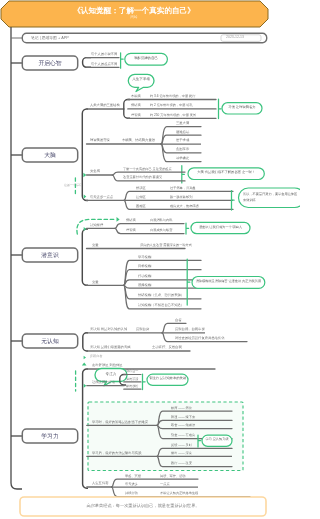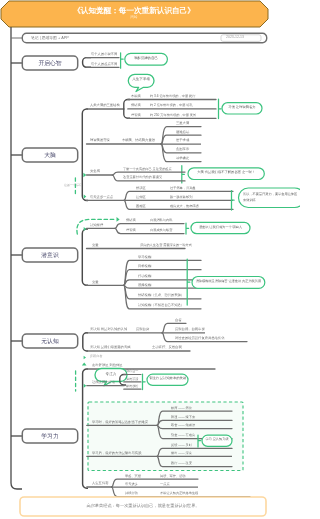--- a/index.html
+++ b/index.html
@@ -112,21 +112,21 @@
   <path d="M75.4,178 V195" fill="none" stroke="#3cc37f" stroke-width="1.3" stroke-dasharray="3.2 3.0" stroke-linecap="round"></path>
   <path d="M83.7,194.572 L86.3,196.6 L83.7,198.628 Z" fill="#3cc37f"></path>
   <path d="M77.3,234 C75.5,224 80,219.4 90,219.4 H116" fill="none" stroke="#3cc37f" stroke-width="1.35" stroke-dasharray="3.4 2.8" stroke-linecap="round"></path>
   <path d="M116.5,216.982 L119.6,219.4 L116.5,221.818 Z" fill="#3cc37f"></path>
   <path d="M83.7,226.972 L86.3,229 L83.7,231.028 Z" fill="#3cc37f"></path>
   <path d="M83.6,355.628 L86.0,357.5 L83.6,359.372 Z" fill="#3cc37f"></path>
   <path d="M81.86,365.5 L84.2,362.5 L86.54,365.5 Z" fill="#3cc37f"></path>
   <path d="M75.6,371 V391" fill="none" stroke="#3cc37f" stroke-width="1.3" stroke-dasharray="3.2 3.0" stroke-linecap="round"></path>
   <path d="M83.7,383.67199999999997 L86.3,385.7 L83.7,387.728 Z" fill="#3cc37f"></path>
 </svg>
-<div class="t" style="left:0px;top:6.6px;font-size:7.6px;color:#ffffff;width:268px;text-align:center;font-weight:bold;">《认知觉醒：每一次重新认识自己》</div>
+<div class="t" style="left:0px;top:6.6px;font-size:7.6px;color:#ffffff;width:268px;text-align:center;font-weight:bold;">《认知觉醒：了解一个真实的自己》</div>
 <div class="t" style="left:0px;top:16.2px;font-size:3.7px;color:#ffffff;width:268px;text-align:center;opacity:0.72;">周岭</div>
 <div class="t" style="left:31px;top:36px;font-size:3.8px;color:#7a7a7a;">笔记 | 思维导图 + APP</div>
 <div class="t" style="left:226px;top:36.3px;font-size:3.5px;color:#9e9e9e;">2023-12-13</div>
 <div class="t" style="left:22px;top:60.4px;font-size:5.8px;color:#454568;width:56px;text-align:center;">开启心智</div>
 <div class="t" style="left:22px;top:152.4px;font-size:5.8px;color:#454568;width:56px;text-align:center;">大脑</div>
 <div class="t" style="left:22px;top:252.4px;font-size:5.8px;color:#454568;width:56px;text-align:center;">潜意识</div>
 <div class="t" style="left:22px;top:338.4px;font-size:5.8px;color:#454568;width:56px;text-align:center;">元认知</div>
 <div class="t" style="left:22px;top:433.4px;font-size:5.8px;color:#454568;width:56px;text-align:center;">学习力</div>
 <div class="t" style="left:91px;top:52.800000000000004px;font-size:3.3px;color:#6a6a6a;">每个人的心智不同</div>
 <div class="t" style="left:91px;top:62.5px;font-size:3.3px;color:#6a6a6a;">每个人的起点不同</div>

